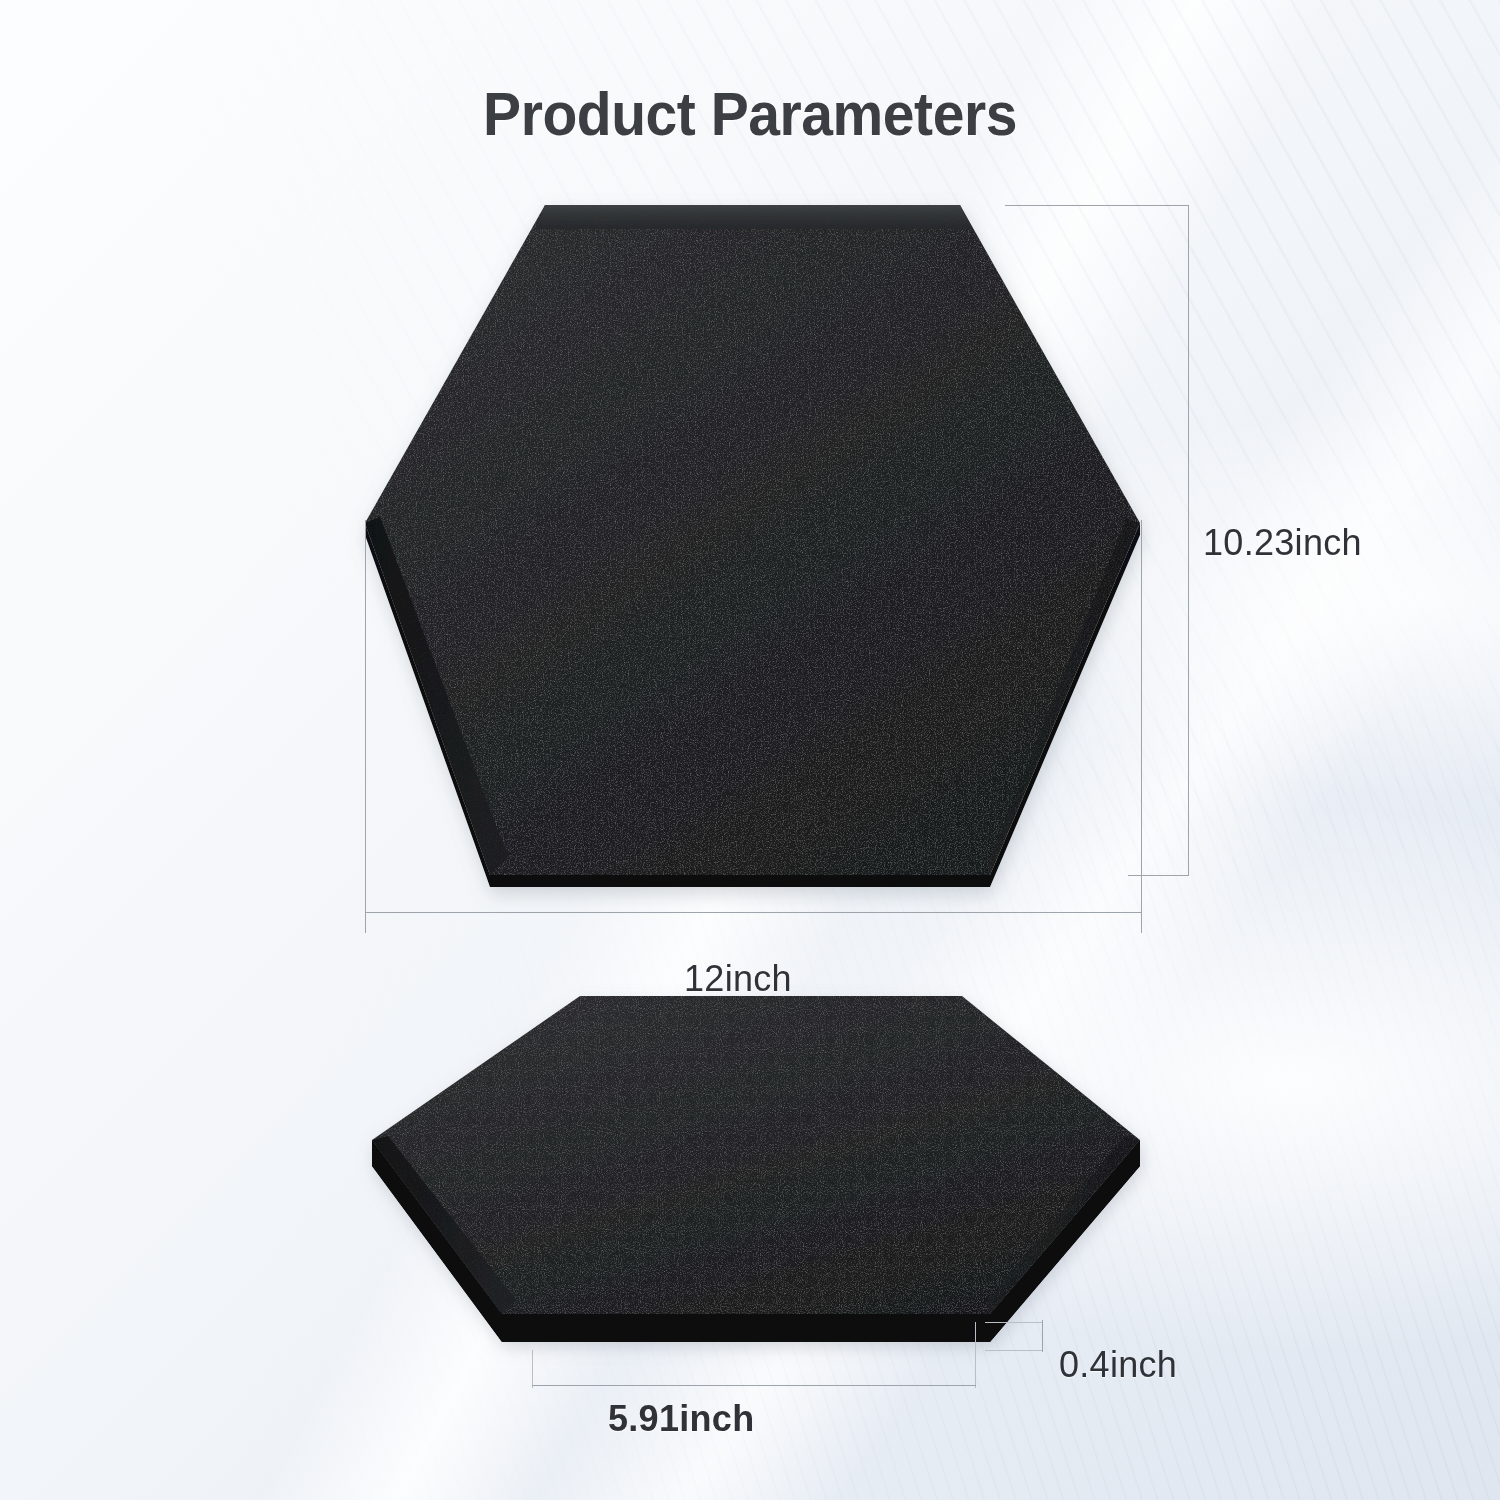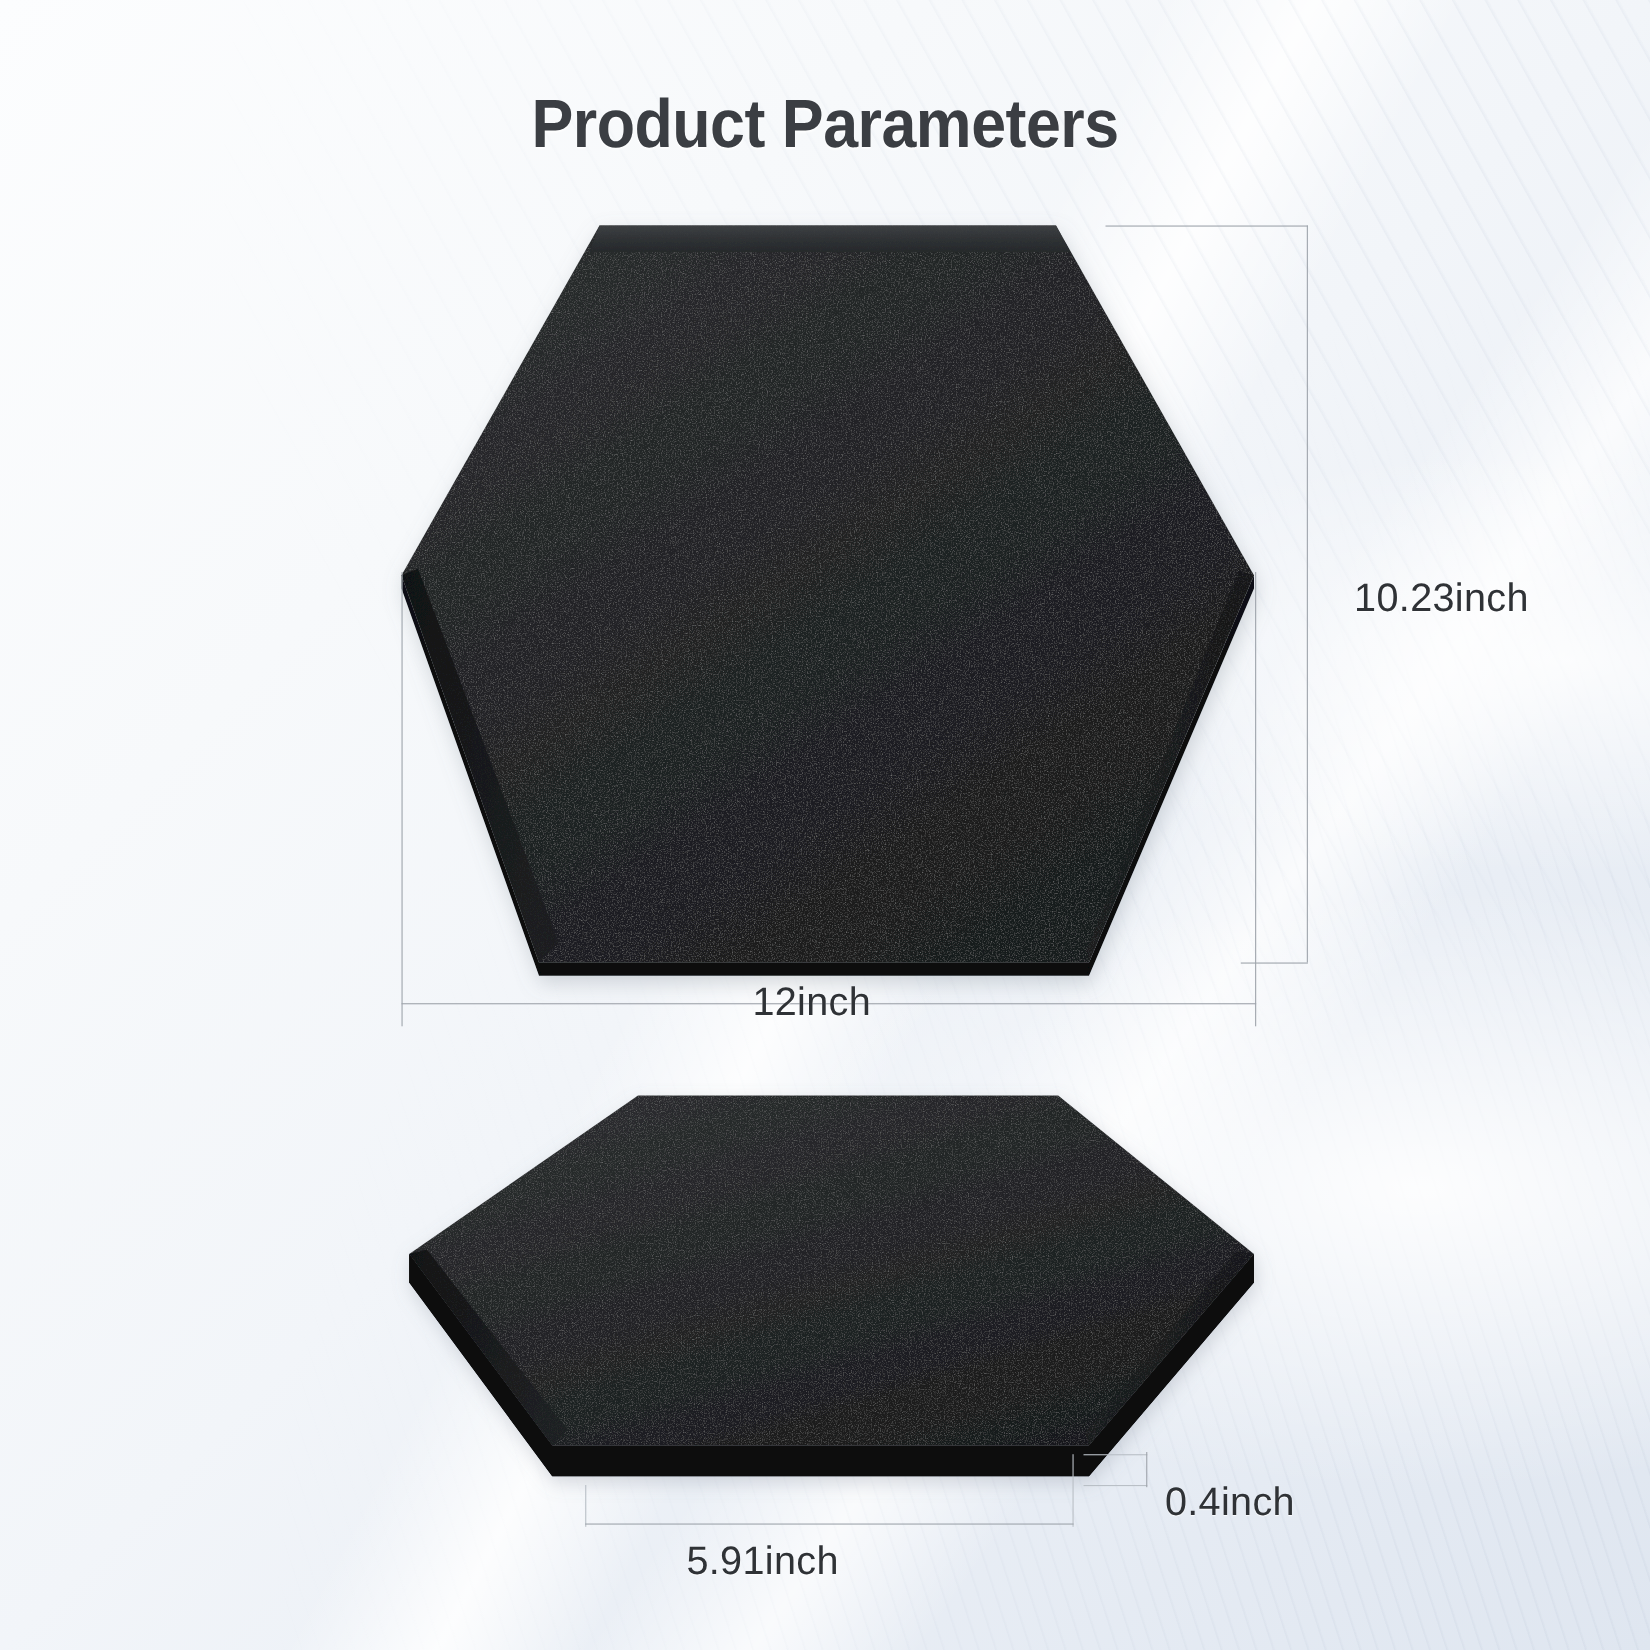--- a/index.html
+++ b/index.html
@@ -166,26 +166,26 @@
         <polygon points="800,338 786,334 648,678 650,690" fill="url(#rightBevel)" opacity="0.55"></polygon>
 
         <polygon points="150,690 650,690 648,700 152,700" fill="#0a0b0c" opacity="0.9"></polygon>
       </g>
     </svg>
   </div>
 
   <div class="dline h" style="left:1005px;top:205px;width:184px;"></div>
   <div class="dline h" style="left:1128px;top:875px;width:61px;"></div>
   <div class="dline v" style="left:1188px;top:205px;height:670px;"></div>
-  <div class="dlabel" style="left:1203px;top:522px;margin-left:28px;">10.23inch</div>
+  <div class="dlabel" style="left:1203px;top:522px;">10.23inch</div>
 
   <div class="dline v" style="left:365px;top:520px;height:413px;"></div>
   <div class="dline v" style="left:1141px;top:520px;height:413px;"></div>
   <div class="dline h" style="left:365px;top:912px;width:777px;"></div>
-  <div class="dlabel" style="left:684px;top:890px;">12inch</div>
+  <div class="dlabel" style="left:684px;top:958px;">12inch</div>
 
   <div class="panel" style="left:350px;top:980px;">
     <svg width="830" height="400" viewBox="0 0 830 400">
       <defs>
         <linearGradient id="faceGrad2" x1="0.1" y1="0" x2="0.85" y2="1">
           <stop offset="0%" stop-color="#2c2e30"></stop>
           <stop offset="35%" stop-color="#242628"></stop>
           <stop offset="70%" stop-color="#1d1f21"></stop>
           <stop offset="100%" stop-color="#171819"></stop>
         </linearGradient>
@@ -235,15 +235,15 @@
   </div>
 
   <div class="dline h faint" style="left:985px;top:1322px;width:58px;"></div>
   <div class="dline h faint" style="left:985px;top:1350px;width:58px;"></div>
   <div class="dline v" style="left:1042px;top:1320px;height:32px;"></div>
   <div class="dlabel" style="left:1059px;top:1344px;">0.4inch</div>
 
   <div class="dline v faint" style="left:532px;top:1350px;height:38px;"></div>
   <div class="dline v faint" style="left:975px;top:1322px;height:66px;"></div>
   <div class="dline h" style="left:532px;top:1385px;width:444px;"></div>
-  <div class="dlabel" style="left:624px;top:1398px;">5.91inch</div>
+  <div class="dlabel" style="left:608px;top:1398px;font-weight:bold;">5.91inch</div>
 
 </div>
 
 </body></html>

